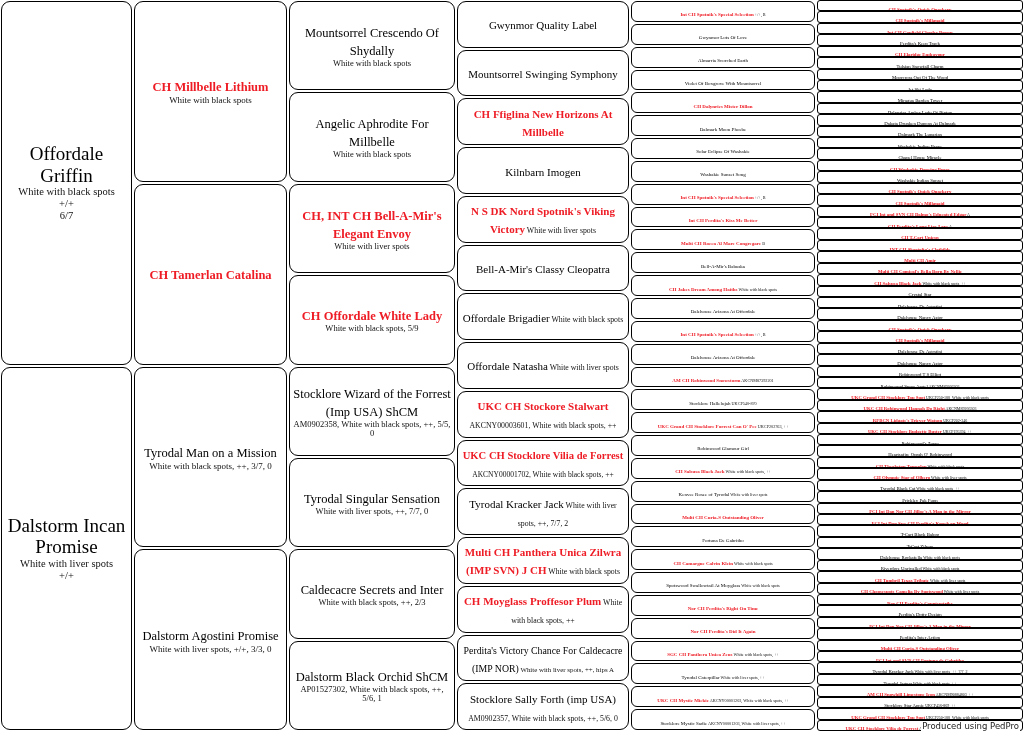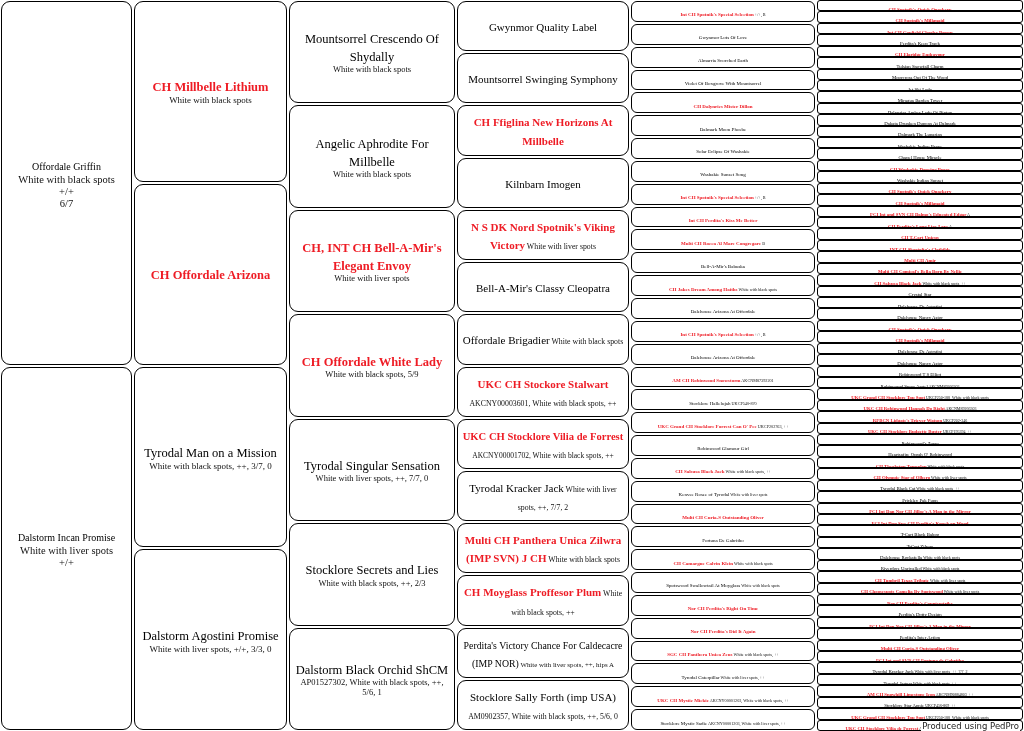--- a/index.html
+++ b/index.html
@@ -44,21 +44,21 @@
   }
   .c5 .cell{border-radius:3px;margin:0px 1px;padding:0 2px;}
   .c4 .cell{border-radius:6px;}
   .inner{width:100%;}
   .nm{display:inline;}
   .red .nm{color:#ee1c25;font-weight:bold;}
   .blk .nm{color:#000;}
   .det{font-size:7px;color:#111;display:inline;}
 
   
-  .c0 .nm{font-size:10px;}
+  .c0 .nm{font-size:19px;}
   .c0 .det{font-size:10.5px;display:block;}
   .c1 .nm{font-size:12.5px;}
   .c1 .det{font-size:9px;display:block;}
   .c2 .nm{font-size:12.5px;}
   .c2 .det{font-size:8.5px;display:block;}
   .c3 .nm{font-size:11px;}
   .c3 .det{font-size:7.8px;}
   .c4 .nm{font-size:10.2px;}
   .c4 .det{font-size:7.2px;}
   .c5 .nm{font-size:9.2px;}
@@ -92,21 +92,21 @@
         <div class="inner"><span class="nm">Dalstorm Incan Promise</span><span class="det" style="white-space: pre-line; display: block;">White with liver spots
 +/+</span></div>
       </div>
   </div>
 
   <div class="col c1">
     <div class="cell red">
         <div class="inner"><span class="nm">CH Millbelle Lithium</span><span class="det"> White with black spots</span></div>
       </div>
     <div class="cell red">
-        <div class="inner"><span class="nm">CH Offordale Arizona</span></div>
+        <div class="inner"><span class="nm">CH Tamerlan Catalina</span></div>
       </div>
     <div class="cell blk">
         <div class="inner"><span class="nm">Tyrodal Man on a Mission</span><span class="det"> White with black spots, ++, 3/7, 0</span></div>
       </div>
     <div class="cell blk">
         <div class="inner"><span class="nm">Dalstorm Agostini Promise</span><span class="det"> White with liver spots, +/+, 3/3, 0</span></div>
       </div>
   </div>
 
   <div class="col c2">
@@ -116,24 +116,27 @@
       <div class="cell blk">
         <div class="inner"><span class="nm">Angelic Aphrodite For Millbelle</span><span class="det"> White with black spots</span></div>
       </div>
       <div class="cell red">
         <div class="inner"><span class="nm">CH, INT CH Bell-A-Mir's Elegant Envoy</span><span class="det"> White with liver spots</span></div>
       </div>
       <div class="cell red">
         <div class="inner"><span class="nm">CH Offordale White Lady</span><span class="det"> White with black spots, 5/9</span></div>
       </div>
       <div class="cell blk">
+        <div class="inner"><span class="nm">Stocklore Wizard of the Forrest (Imp USA) ShCM</span><span class="det"> AM0902358, White with black spots, ++, 5/5, 0</span></div>
+      </div>
+      <div class="cell blk">
         <div class="inner"><span class="nm">Tyrodal Singular Sensation</span><span class="det"> White with liver spots, ++, 7/7, 0</span></div>
       </div>
       <div class="cell blk">
-        <div class="inner"><span class="nm">Stocklore Secrets and Lies</span><span class="det"> White with black spots, ++, 2/3</span></div>
+        <div class="inner"><span class="nm">Caldecacre Secrets and Inter</span><span class="det"> White with black spots, ++, 2/3</span></div>
       </div>
       <div class="cell blk">
         <div class="inner"><span class="nm">Dalstorm Black Orchid ShCM</span><span class="det"> AP01527302, White with black spots, ++, 5/6, 1</span></div>
       </div>
     </div>
   <div class="col c3">
       <div class="cell blk">
         <div class="inner"><span class="nm">Gwynmor Quality Label</span></div>
       </div>
       <div class="cell blk">
@@ -147,20 +150,23 @@
       </div>
       <div class="cell red">
         <div class="inner"><span class="nm">N S DK Nord Spotnik's Viking Victory</span><span class="det"> White with liver spots</span></div>
       </div>
       <div class="cell blk">
         <div class="inner"><span class="nm">Bell-A-Mir's Classy Cleopatra</span></div>
       </div>
       <div class="cell blk">
         <div class="inner"><span class="nm">Offordale Brigadier</span><span class="det"> White with black spots</span></div>
       </div>
+      <div class="cell blk">
+        <div class="inner"><span class="nm">Offordale Natasha</span><span class="det"> White with liver spots</span></div>
+      </div>
       <div class="cell red">
         <div class="inner"><span class="nm">UKC CH Stockore Stalwart</span><span class="det"> AKCNY00003601, White with black spots, ++</span></div>
       </div>
       <div class="cell red">
         <div class="inner"><span class="nm" style="font-size: 10.6px;">UKC CH Stocklore Vilia de Forrest</span><span class="det" style="font-size: 7.5px;"> AKCNY00001702, White with black spots, ++</span></div>
       </div>
       <div class="cell blk">
         <div class="inner"><span class="nm">Tyrodal Kracker Jack</span><span class="det"> White with liver spots, ++, 7/7, 2</span></div>
       </div>
       <div class="cell red">

